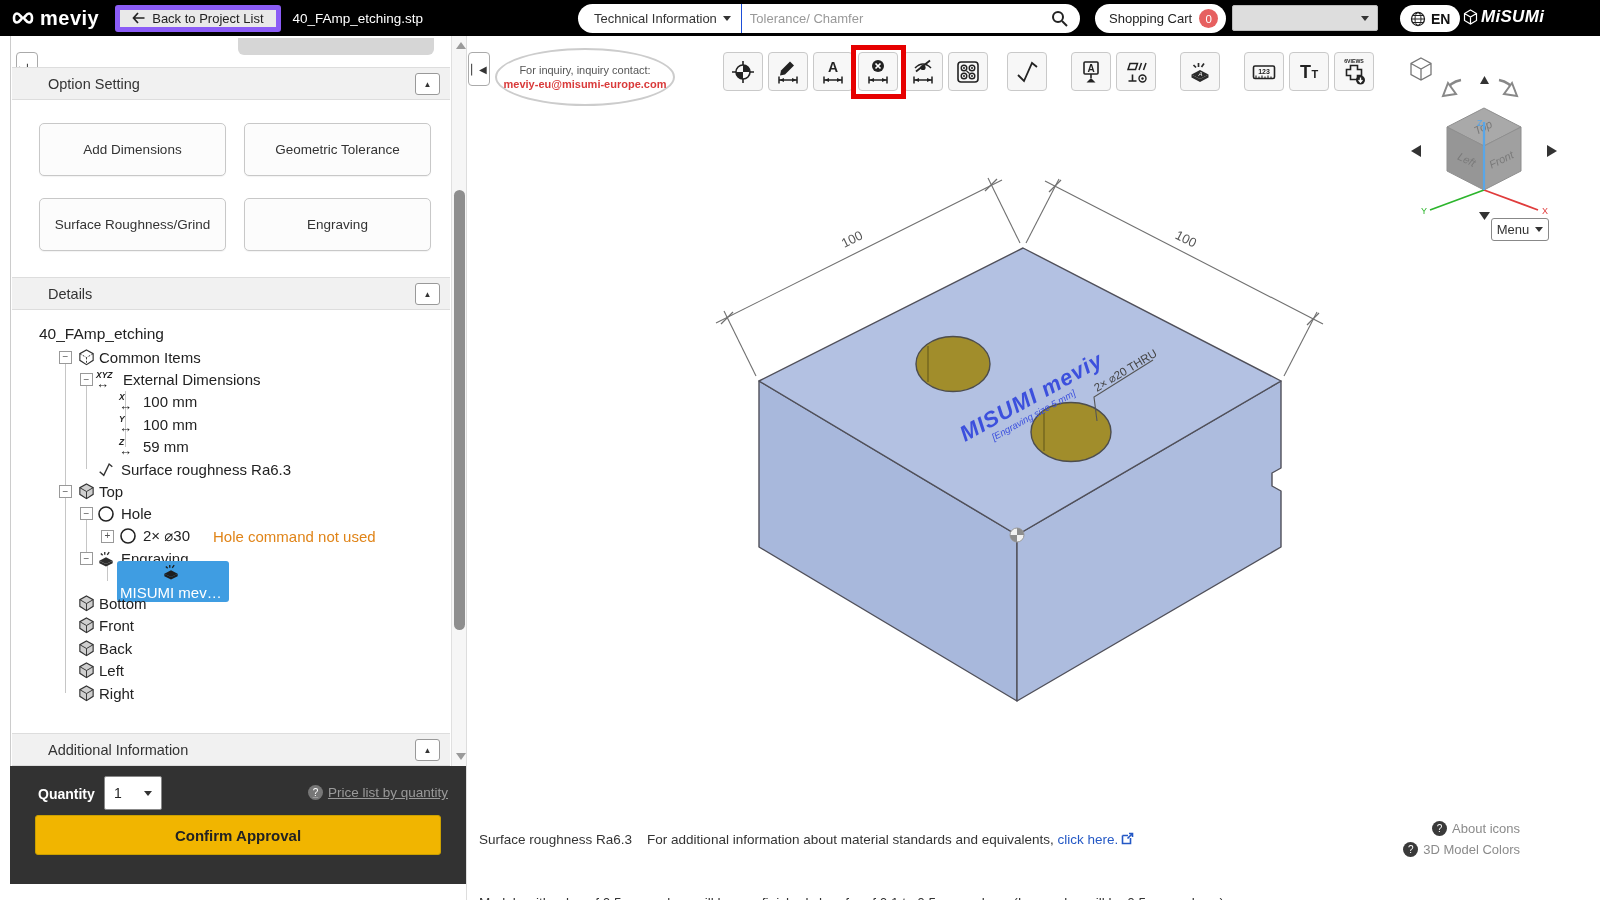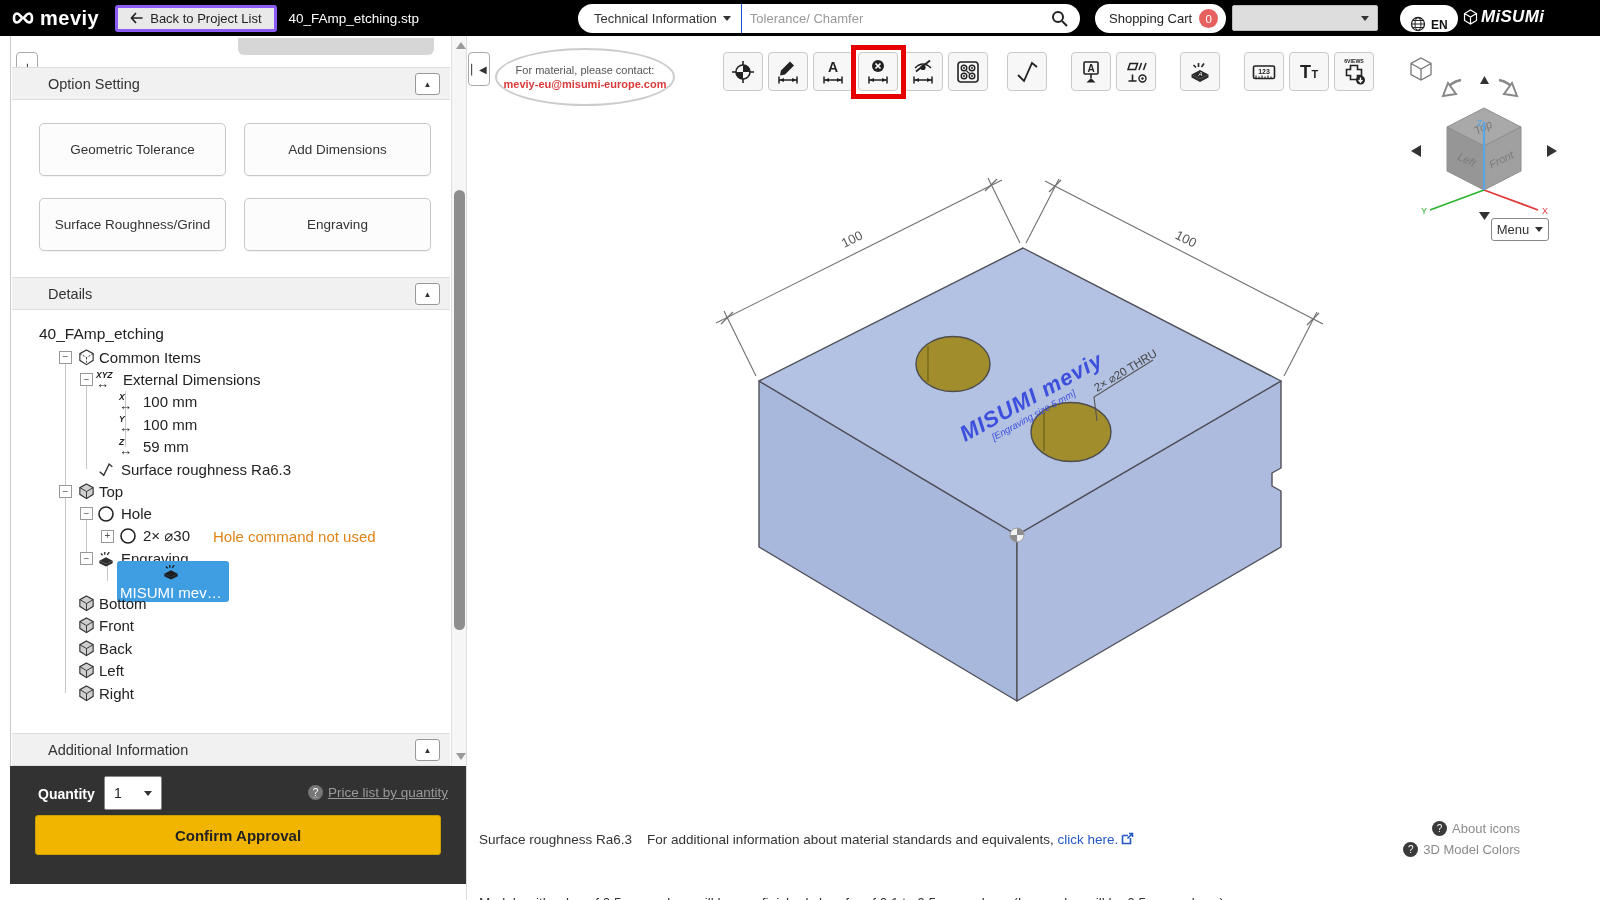--- a/index.html
+++ b/index.html
@@ -2,32 +2,32 @@
 <html><head>
 <meta charset="utf-8">
 <style>
   *{margin:0;padding:0;box-sizing:border-box;font-family:"Liberation Sans",sans-serif;}
   html,body{width:1600px;height:900px;background:#fff;overflow:hidden;position:relative;}
   .abs{position:absolute;}
   
   #header{position:absolute;left:0;top:0;width:1600px;height:36px;background:#000;display:flex;align-items:center;color:#fff;}
   .logo{display:flex;align-items:center;gap:4px;margin-left:10px;}
   .logo-word{font-size:20px;font-weight:bold;letter-spacing:.5px;}
-  .back-btn{margin-left:16px;background:#e9e9e9;color:#222;border:3px solid #8b5cf6;border-radius:3px;height:27px;display:flex;align-items:center;gap:7px;padding:0 12px;font-size:13px;cursor:pointer;}
+  .back-btn{margin-left:16px;background:#e9e9e9;color:#222;border:5px solid #8b5cf6;border-radius:3px;height:27px;display:flex;align-items:center;gap:7px;padding:0 12px;font-size:13px;cursor:pointer;}
   .filename{margin-left:12px;font-size:13.5px;color:#fff;}
   .search-pill{position:absolute;left:578px;top:4px;width:502px;height:29px;background:#fff;border-radius:15px;display:flex;align-items:center;color:#333;}
   .search-cat{display:flex;align-items:center;gap:6px;padding:0 10px 0 16px;font-size:13px;border-right:1px solid #1d4ed8;height:100%;cursor:pointer;}
   .caret{width:0;height:0;border-left:4px solid transparent;border-right:4px solid transparent;border-top:5px solid #333;}
   .search-pill input{flex:1;border:none;outline:none;font-size:13px;color:#333;padding:0 8px;}
   .search-pill input::placeholder{color:#999;}
   .mag{margin-right:12px;}
   .cart-pill{position:absolute;left:1095px;top:4px;height:29px;background:#fff;border-radius:15px;display:flex;align-items:center;gap:7px;padding:0 8px 0 14px;color:#222;font-size:13px;cursor:pointer;}
   .cart-badge{width:19px;height:19px;border-radius:50%;background:#e66060;color:#fff;font-size:11.5px;display:flex;align-items:center;justify-content:center;}
   .lang-select{position:absolute;left:1232px;top:5px;width:146px;height:26px;background:#ddd;border:1px solid #bbb;border-radius:2px;display:flex;align-items:center;justify-content:flex-end;padding-right:8px;cursor:pointer;}
-  .en-pill{position:absolute;left:1400px;top:5px;height:27px;background:#fff;border-radius:14px;display:flex;align-items:flex-end;gap:5px;padding:0 10px;color:#111;font-size:12px;font-weight:bold;cursor:pointer;}
+  .en-pill{position:absolute;left:1400px;top:5px;height:27px;background:#fff;border-radius:14px;display:flex;align-items:center;gap:5px;padding:0 10px;color:#111;font-size:14px;font-weight:bold;cursor:pointer;}
   .misumi{position:absolute;left:1463px;top:7px;display:flex;align-items:center;gap:3px;color:#fff;font-size:17px;font-weight:bold;font-style:italic;letter-spacing:.3px;}
   
   #sidebar{position:absolute;left:10px;top:36px;width:456px;height:730px;background:#fff;border-left:1px solid #ccc;}
   .cutoff-btn{position:absolute;left:227px;top:2px;width:196px;height:17px;background:#d6d6d6;border-radius:0 0 6px 6px;}
   .side-tab{position:absolute;width:22px;height:34px;background:#fff;border:1px solid #aaa;border-radius:4px;display:flex;align-items:center;justify-content:center;font-size:10px;color:#333;cursor:pointer;}
   .panel-head{position:absolute;left:1px;width:438px;height:33px;background:#f1f1f1;border-top:1px solid #ddd;border-bottom:1px solid #ddd;display:flex;align-items:center;font-size:14.5px;color:#333;padding-left:36px;}
   .col-btn{position:absolute;right:10px;top:5px;width:25px;height:22px;background:#fff;border:1px solid #999;border-radius:3px;font-size:8px;color:#333;display:flex;align-items:center;justify-content:center;cursor:pointer;}
   .opt-grid{position:absolute;left:28px;top:87px;width:400px;display:grid;grid-template-columns:187px 187px;grid-column-gap:18px;grid-row-gap:22px;}
   .opt-btn{height:53px;background:#fcfcfc;border:1px solid #c8c8c8;border-radius:5px;font-size:13.5px;color:#333;display:flex;align-items:center;justify-content:center;cursor:pointer;box-shadow:0 1px 1px rgba(0,0,0,.05);}
   
@@ -132,22 +132,22 @@
 <div id="sidebar">
   <div class="cutoff-btn"></div>
   <div class="side-tab" style="left:5px;top:16px;">▶▏</div>
 
   <div class="panel-head" style="top:31px;">
     <span>Option Setting</span>
     <div class="col-btn">▲</div>
   </div>
 
   <div class="opt-grid">
+    <div class="opt-btn">Add Dimensions</div>
     <div class="opt-btn">Geometric Tolerance</div>
-    <div class="opt-btn">Add Dimensions</div>
     <div class="opt-btn">Surface Roughness/Grind</div>
     <div class="opt-btn">Engraving</div>
   </div>
 
   <div class="panel-head" style="top:241px;">
     <span>Details</span>
     <div class="col-btn">▲</div>
   </div>
 
   <div id="tree">
@@ -338,21 +338,21 @@
     <span class="qbadge">?</span>
     <span>Price list by quantity</span>
   </div>
   <div class="confirm">Confirm Approval</div>
 </div>
 
 <div id="main">
   <div class="side-tab" style="left:1px;top:16px;">▏◀</div>
 
   <div class="bubble">
-    <span class="l1">For material, please contact:</span>
+    <span class="l1">For inquiry, inquiry contact:</span>
     <span class="l2">meviy-eu@misumi-europe.com</span>
   </div>
 
   <div id="toolbar">
     <div class="tb">
       <svg width="26" height="26" viewBox="0 0 26 26">
           <circle cx="13" cy="13" r="7" fill="none" stroke="#222" stroke-width="1.6"></circle>
           <path d="M13 6 A7 7 0 0 1 20 13 L13 13 Z" fill="#222"></path>
           <path d="M13 20 A7 7 0 0 1 6 13 L13 13 Z" fill="#222"></path>
           <path d="M13 2 V6 M13 20 V24 M2 13 H6 M20 13 H24" stroke="#222" stroke-width="1.6"></path>

